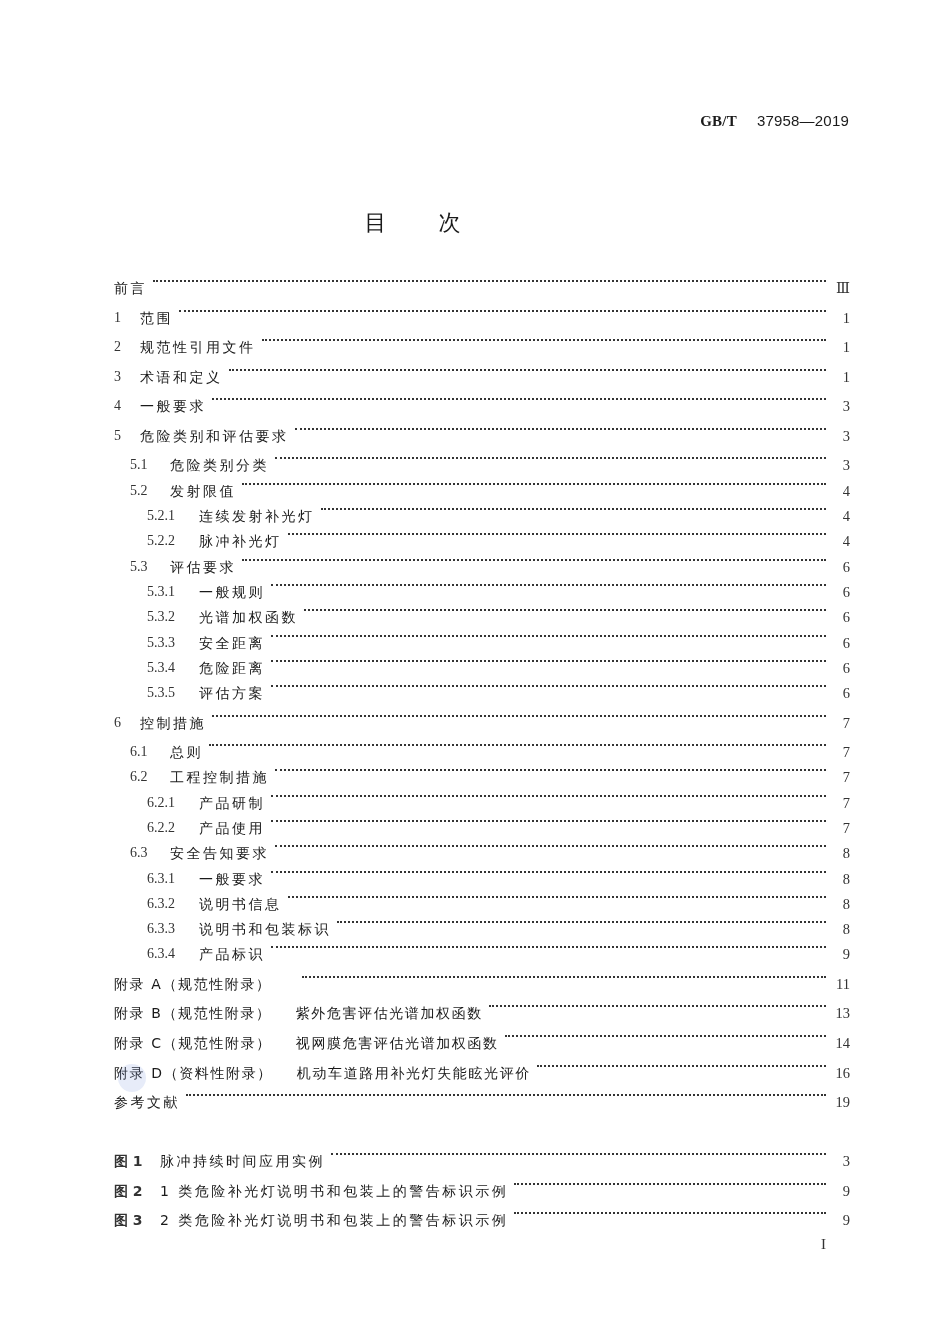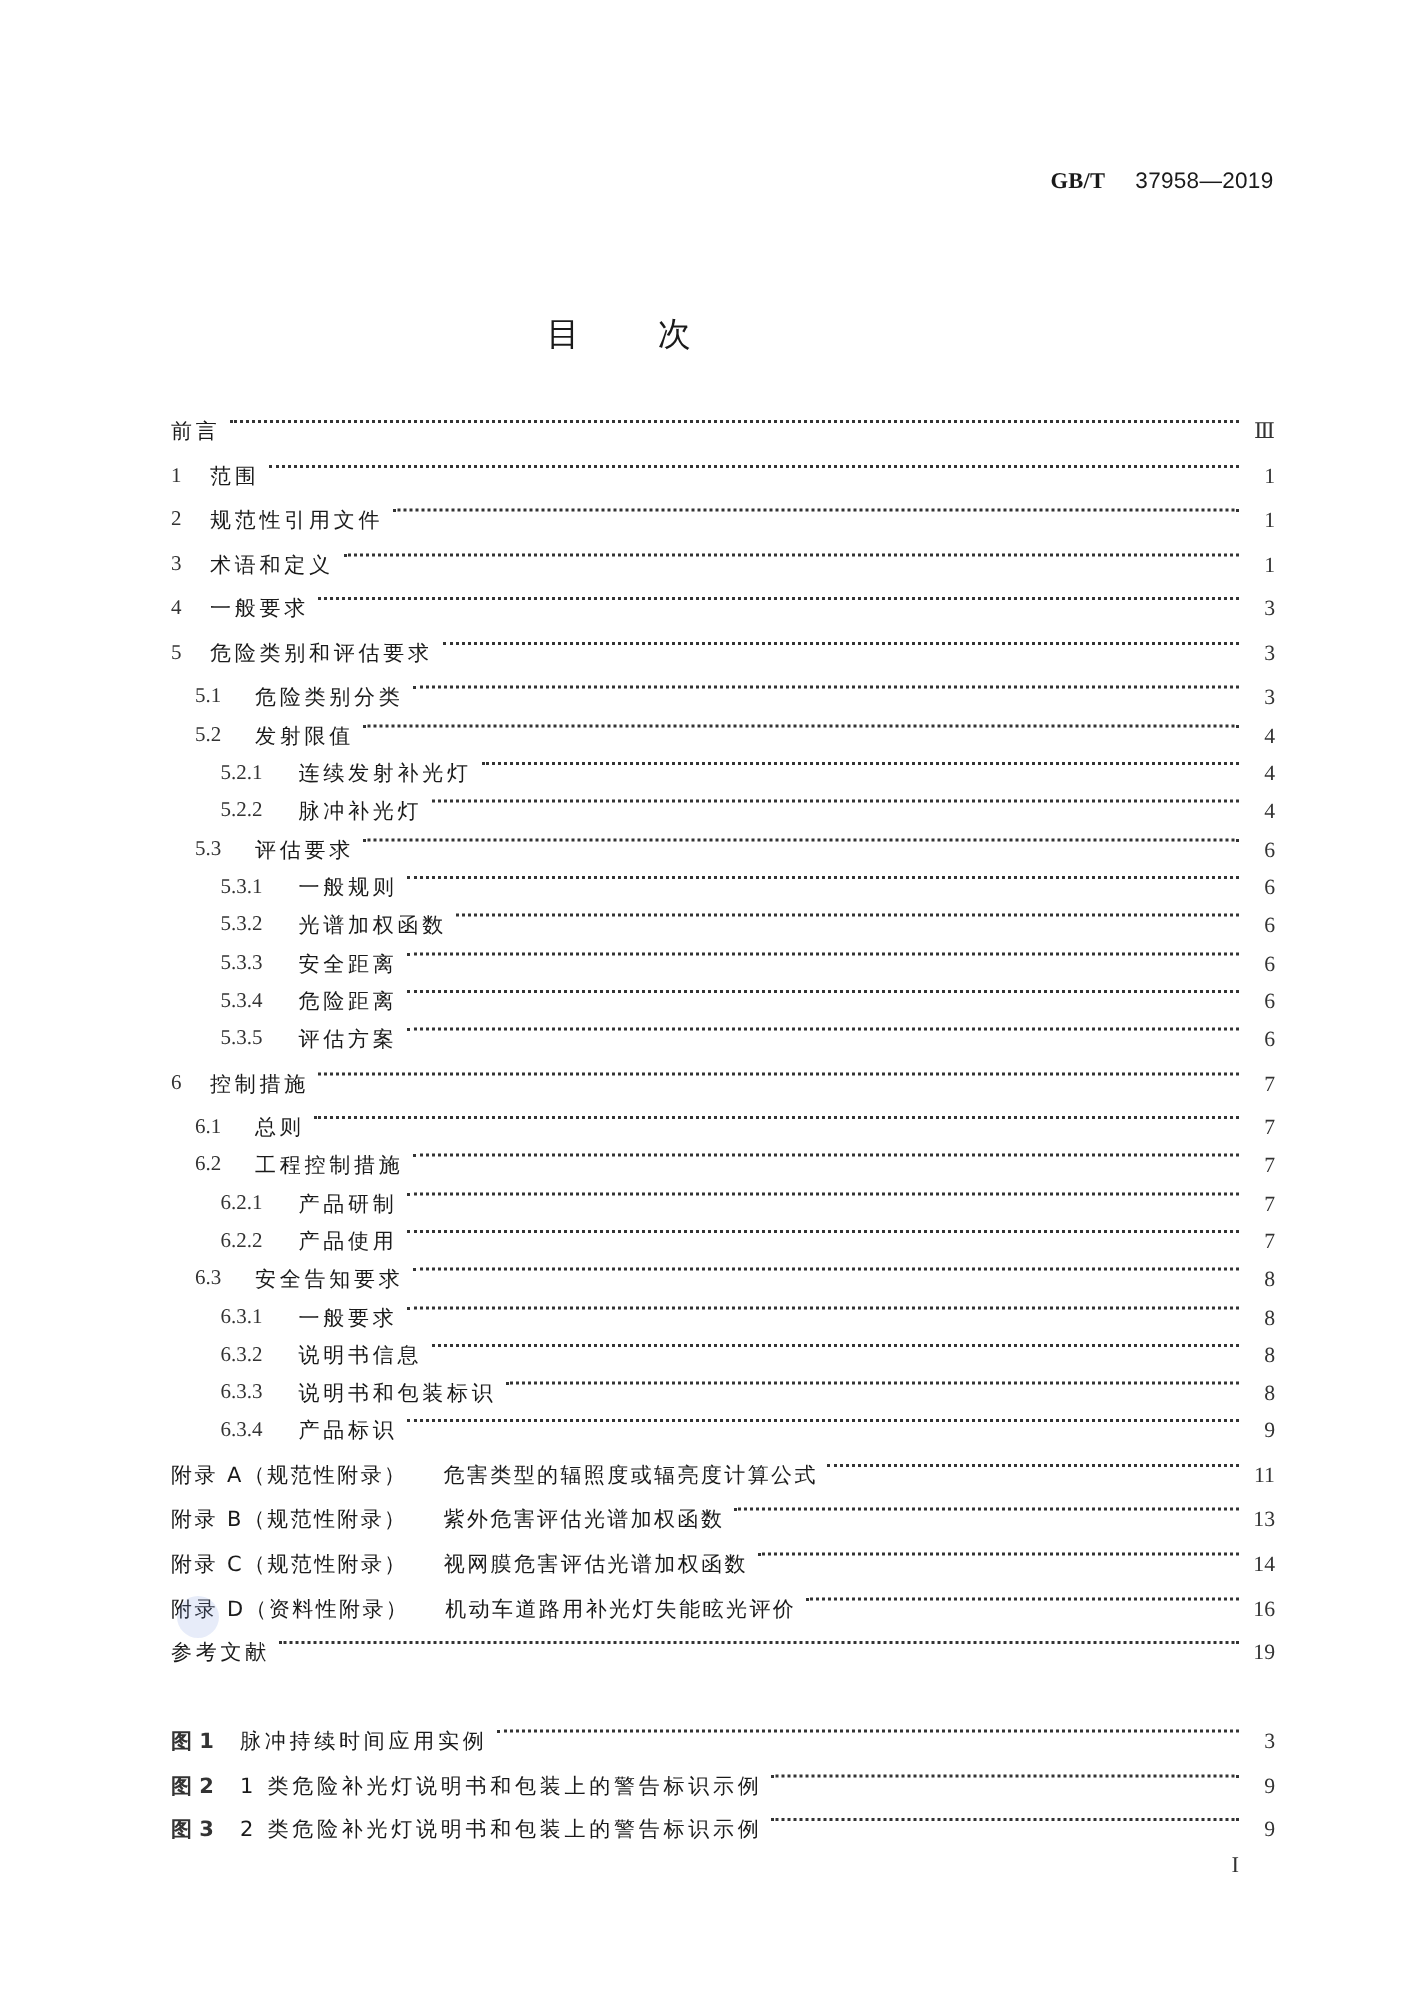--- a/index.html
+++ b/index.html
@@ -275,21 +275,20 @@
   </div>
   <div class="toc-row lvl3" style="top:943px">
     <span class="num">6.3.4</span>
     <span class="label">产品标识</span>
     <span class="leader"></span>
     <span class="page">9</span>
   </div>
 
   <div class="toc-row lvl1 annex" style="top:973px">
     <span class="tag">附录 A（规范性附录）</span>
-    <span class="label">危害类型的辐照度或辐亮度计算公式</span>
     <span class="leader"></span>
     <span class="page">11</span>
   </div>
   <div class="toc-row lvl1 annex" style="top:1002px">
     <span class="tag">附录 B（规范性附录）</span>
     <span class="label">紫外危害评估光谱加权函数</span>
     <span class="leader"></span>
     <span class="page">13</span>
   </div>
   <div class="toc-row lvl1 annex" style="top:1032px">

